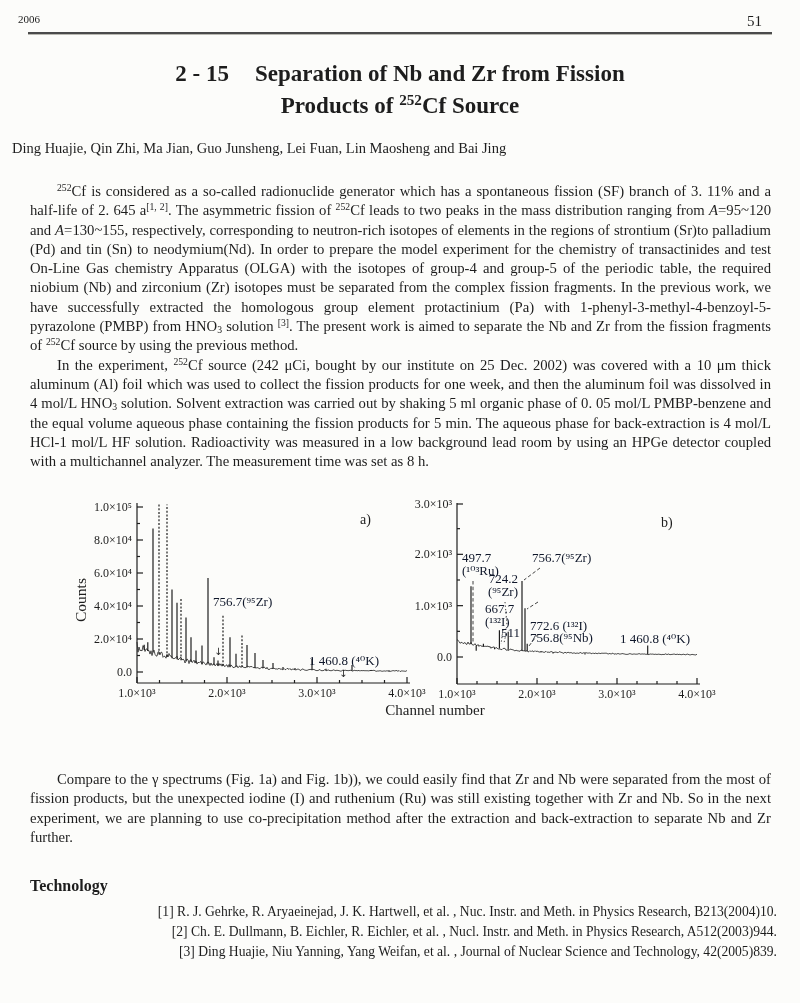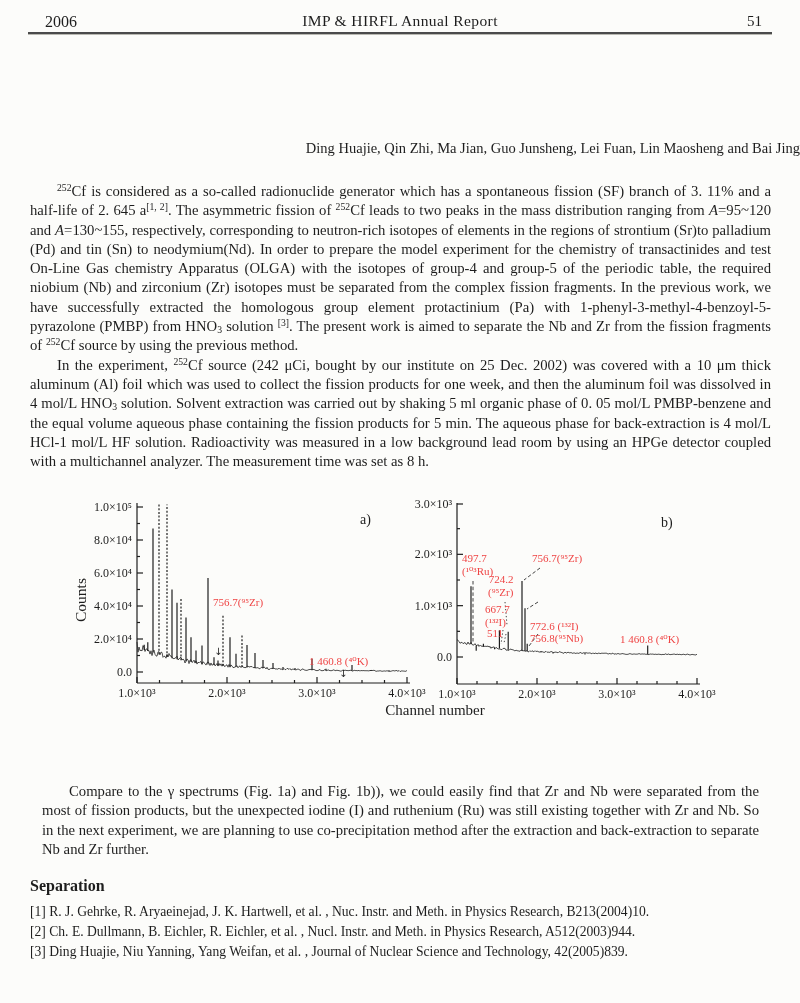--- a/index.html
+++ b/index.html
@@ -1,59 +1,62 @@
 <!DOCTYPE html>
 <html><head>
 <meta charset="utf-8">
 <style>
   html,body{margin:0;padding:0;background:#e8e8e8;}
   .page{position:relative;width:800px;height:1003px;margin:0 auto;background:#fcfcfa;
         font-family:"Liberation Serif","DejaVu Serif",serif;color:#1d1d1d;overflow:hidden;}
-  .hdr-year{position:absolute;left:45px;top:13px;font-size:16px;}
+  .hdr-year{position:absolute;left:18px;top:13px;font-size:11px;}
   .hdr-journal{position:absolute;left:0;right:0;top:12px;text-align:center;font-size:15.5px;letter-spacing:.4px;}
   .hdr-page{position:absolute;right:38px;top:13px;font-size:15px;}
   .hdr-rule{position:absolute;left:28px;right:28px;top:32px;height:2px;background:#4b4b4b;box-shadow:0 1px 0 #b9b9b2;}
   .title{position:absolute;left:0;right:0;top:58px;text-align:center;font-weight:bold;font-size:23px;line-height:32px;}
   .tgap{display:inline-block;width:26px;}
-  .authors{position:absolute;left:12px;right:0;top:140px;text-align:right;font-size:14.5px;}
+  .authors{position:absolute;left:12px;right:0;top:140px;text-align:left;font-size:14.5px;}
   .bodytext{position:absolute;left:30px;width:741px;top:182px;font-size:14.7px;line-height:19.3px;text-align:justify;}
   .bodytext p{margin:0;text-indent:27px;}
   sup{font-size:66%;line-height:0;vertical-align:0.5em;}
   sub{font-size:66%;line-height:0;vertical-align:-0.25em;}
   .figure{position:absolute;left:0;top:497px;width:800px;height:242px;}
   .figure svg{position:absolute;left:0;top:0;}
   .ax{stroke:#1d1d1d;stroke-width:1.2;}
   .pk{stroke:#161616;stroke-width:1.15;}
   .sp{fill:none;stroke:#242424;stroke-width:0.8;}
   .ld{stroke:#2e2e2e;stroke-width:0.9;fill:none;}
   .tick{font-family:"Liberation Serif","DejaVu Serif",serif;font-size:12px;fill:#1d1d1d;}
   .arrowg{font-family:"DejaVu Sans",sans-serif;font-size:10px;fill:#1d1d1d;}
-  .ann{position:absolute;font-size:11px;line-height:12.9px;color:#ef4444;white-space:nowrap;}
+  .ann{position:absolute;font-size:13px;line-height:12.9px;color:#0f172a;white-space:nowrap;}
   .ylab{position:absolute;left:50px;top:94px;width:62px;height:18px;text-align:center;font-size:15.5px;transform:rotate(-90deg);}
   .xlab{position:absolute;left:335px;top:205px;width:200px;text-align:center;font-size:15px;}
   .tag{position:absolute;font-size:14px;}
   .tag-a{left:360px;top:15px;}
   .tag-b{left:661px;top:18px;}
   .caption{position:absolute;left:0;right:0;top:744px;text-align:center;font-size:13.2px;}
   .para3{position:absolute;left:30px;width:741px;top:770px;font-size:14.7px;line-height:19.3px;text-align:justify;}
-  .para3 p{margin:12px;text-indent:27px;}
+  .para3 p{margin:0;text-indent:27px;}
   .refs-h{position:absolute;left:30px;top:877px;font-size:16px;font-weight:bold;}
-  .refs{position:absolute;left:30px;width:747px;top:902px;font-size:13.6px;line-height:19.8px;}
+  .refs{position:absolute;left:30px;width:747px;top:902px;font-size:13.6px;line-height:19.8px;text-align:right;}
   .refs div{padding-left:26px;text-indent:-26px;}
 </style>
 </head>
 <body>
 
 <div class="page">
 
   <div class="hdr-year">2006</div>
-  <div class="hdr-journal">IMP &amp; HIRFL Annual Report</div>
   <div class="hdr-page">51</div>
   <div class="hdr-rule"></div>
 
+  <div class="title">
+    <div><span>2 - 15</span><span class="tgap"></span><span>Separation of Nb and Zr from Fission</span></div>
+    <div>Products of <sup>252</sup>Cf Source</div>
+  </div>
 
   <div class="authors">Ding Huajie, Qin Zhi, Ma Jian, Guo Junsheng, Lei Fuan, Lin Maosheng and Bai Jing</div>
 
   <div class="bodytext">
     <p><sup>252</sup>Cf is considered as a so-called radionuclide generator which has a spontaneous fission (SF) branch of 3. 11% and a half-life of 2. 645 a<sup>[1, 2]</sup>. The asymmetric fission of <sup>252</sup>Cf leads to two peaks in the mass distribution ranging from <i>A</i>=95~120 and <i>A</i>=130~155, respectively, corresponding to neutron-rich isotopes of elements in the regions of strontium (Sr)to palladium (Pd) and tin (Sn) to neodymium(Nd). In order to prepare the model experiment for the chemistry of transactinides and test On-Line Gas chemistry Apparatus (OLGA) with the isotopes of group-4 and group-5 of the periodic table, the required niobium (Nb) and zirconium (Zr) isotopes must be separated from the complex fission fragments. In the previous work, we have successfully extracted the homologous group element protactinium (Pa) with 1-phenyl-3-methyl-4-benzoyl-5-pyrazolone (PMBP) from HNO<sub>3</sub> solution <sup>[3]</sup>. The present work is aimed to separate the Nb and Zr from the fission fragments of <sup>252</sup>Cf source by using the previous method.</p>
     <p>In the experiment, <sup>252</sup>Cf source (242 μCi, bought by our institute on 25 Dec. 2002) was covered with a 10 μm thick aluminum (Al) foil which was used to collect the fission products for one week, and then the aluminum foil was dissolved in 4 mol/L HNO<sub>3</sub> solution. Solvent extraction was carried out by shaking 5 ml organic phase of 0. 05 mol/L PMBP-benzene and the equal volume aqueous phase containing the fission products for 5 min. The aqueous phase for back-extraction is 4 mol/L HCl-1 mol/L HF solution. Radioactivity was measured in a low background lead room by using an HPGe detector coupled with a multichannel analyzer. The measurement time was set as 8 h.</p>
   </div>
 
   <div class="figure">
     <svg width="800" height="242">
@@ -194,21 +197,21 @@
         <div>(¹⁰³Ru)</div>
       </div>
       <div class="ann" style="left: 488px; top: 76px; text-align: right;">
         <div>724.2</div>
         <div>(⁹⁵Zr)</div>
       </div>
       <div class="ann" style="left: 485px; top: 106px;">
         <div>667.7</div>
         <div>(¹³²I)</div>
       </div>
-      <div class="ann" style="left: 487px; top: 130px;">
+      <div class="ann" style="left: 501px; top: 130px;">
         <div>511</div>
       </div>
       <div class="ann" style="left: 532px; top: 55px;">
         <div>756.7(⁹⁵Zr)</div>
       </div>
       <div class="ann" style="left: 530px; top: 90px; margin-top: 45px;">
         <div>756.8(⁹⁵Nb)</div>
       </div>
       <div class="ann" style="left: 530px; top: 123px;">
         <div>772.6 (¹³²I)</div>
@@ -216,20 +219,20 @@
       <div class="ann" style="left: 620px; top: 136px;">
         <div>1 460.8 (⁴⁰K)</div>
       </div>
     </div>
 
 
   <div class="para3">
     <p>Compare to the γ spectrums (Fig. 1a) and Fig. 1b)), we could easily find that Zr and Nb were separated from the most of fission products, but the unexpected iodine (I) and ruthenium (Ru) was still existing together with Zr and Nb. So in the next experiment, we are planning to use co-precipitation method after the extraction and back-extraction to separate Nb and Zr further.</p>
   </div>
 
-  <div class="refs-h">Separation</div>
+  <div class="refs-h">Technology</div>
   <div class="refs">
     <div>[1] R. J. Gehrke, R. Aryaeinejad, J. K. Hartwell, et al. , Nuc. Instr. and Meth. in Physics Research, B213(2004)10.</div>
     <div>[2] Ch. E. Dullmann, B. Eichler, R. Eichler, et al. , Nucl. Instr. and Meth. in Physics Research, A512(2003)944.</div>
     <div>[3] Ding Huajie, Niu Yanning, Yang Weifan, et al. , Journal of Nuclear Science and Technology, 42(2005)839.</div>
   </div>
 
 </div>
 
 </body></html>

